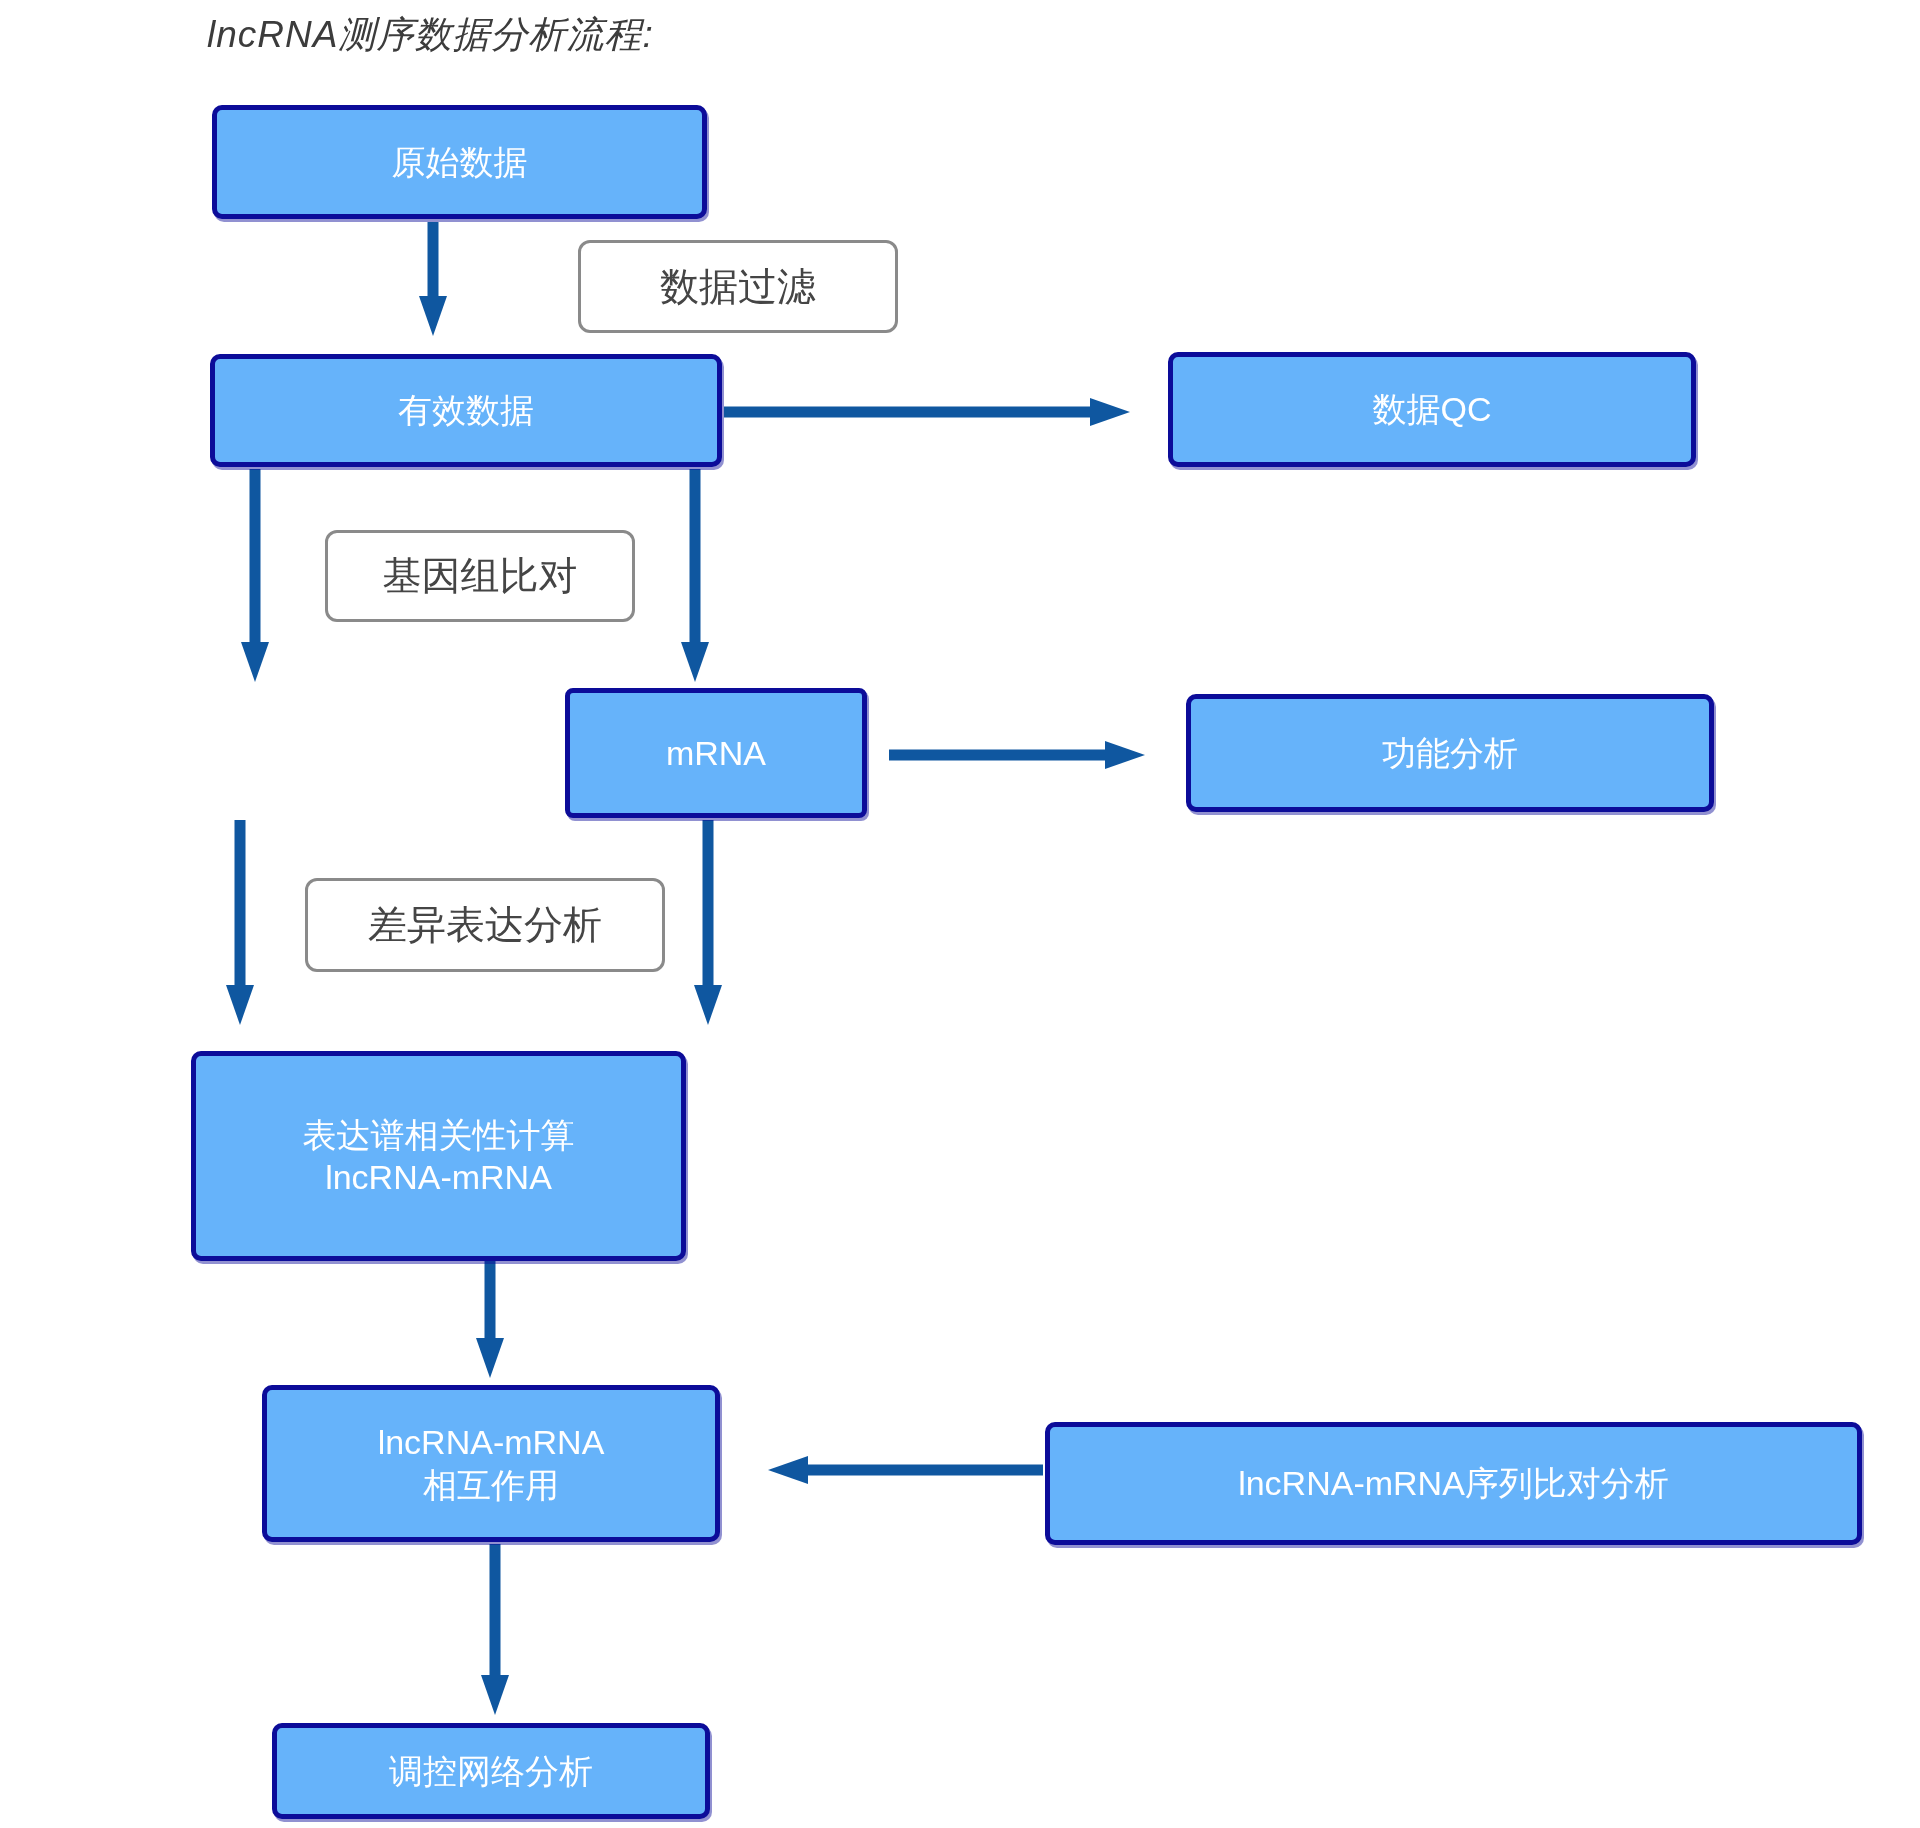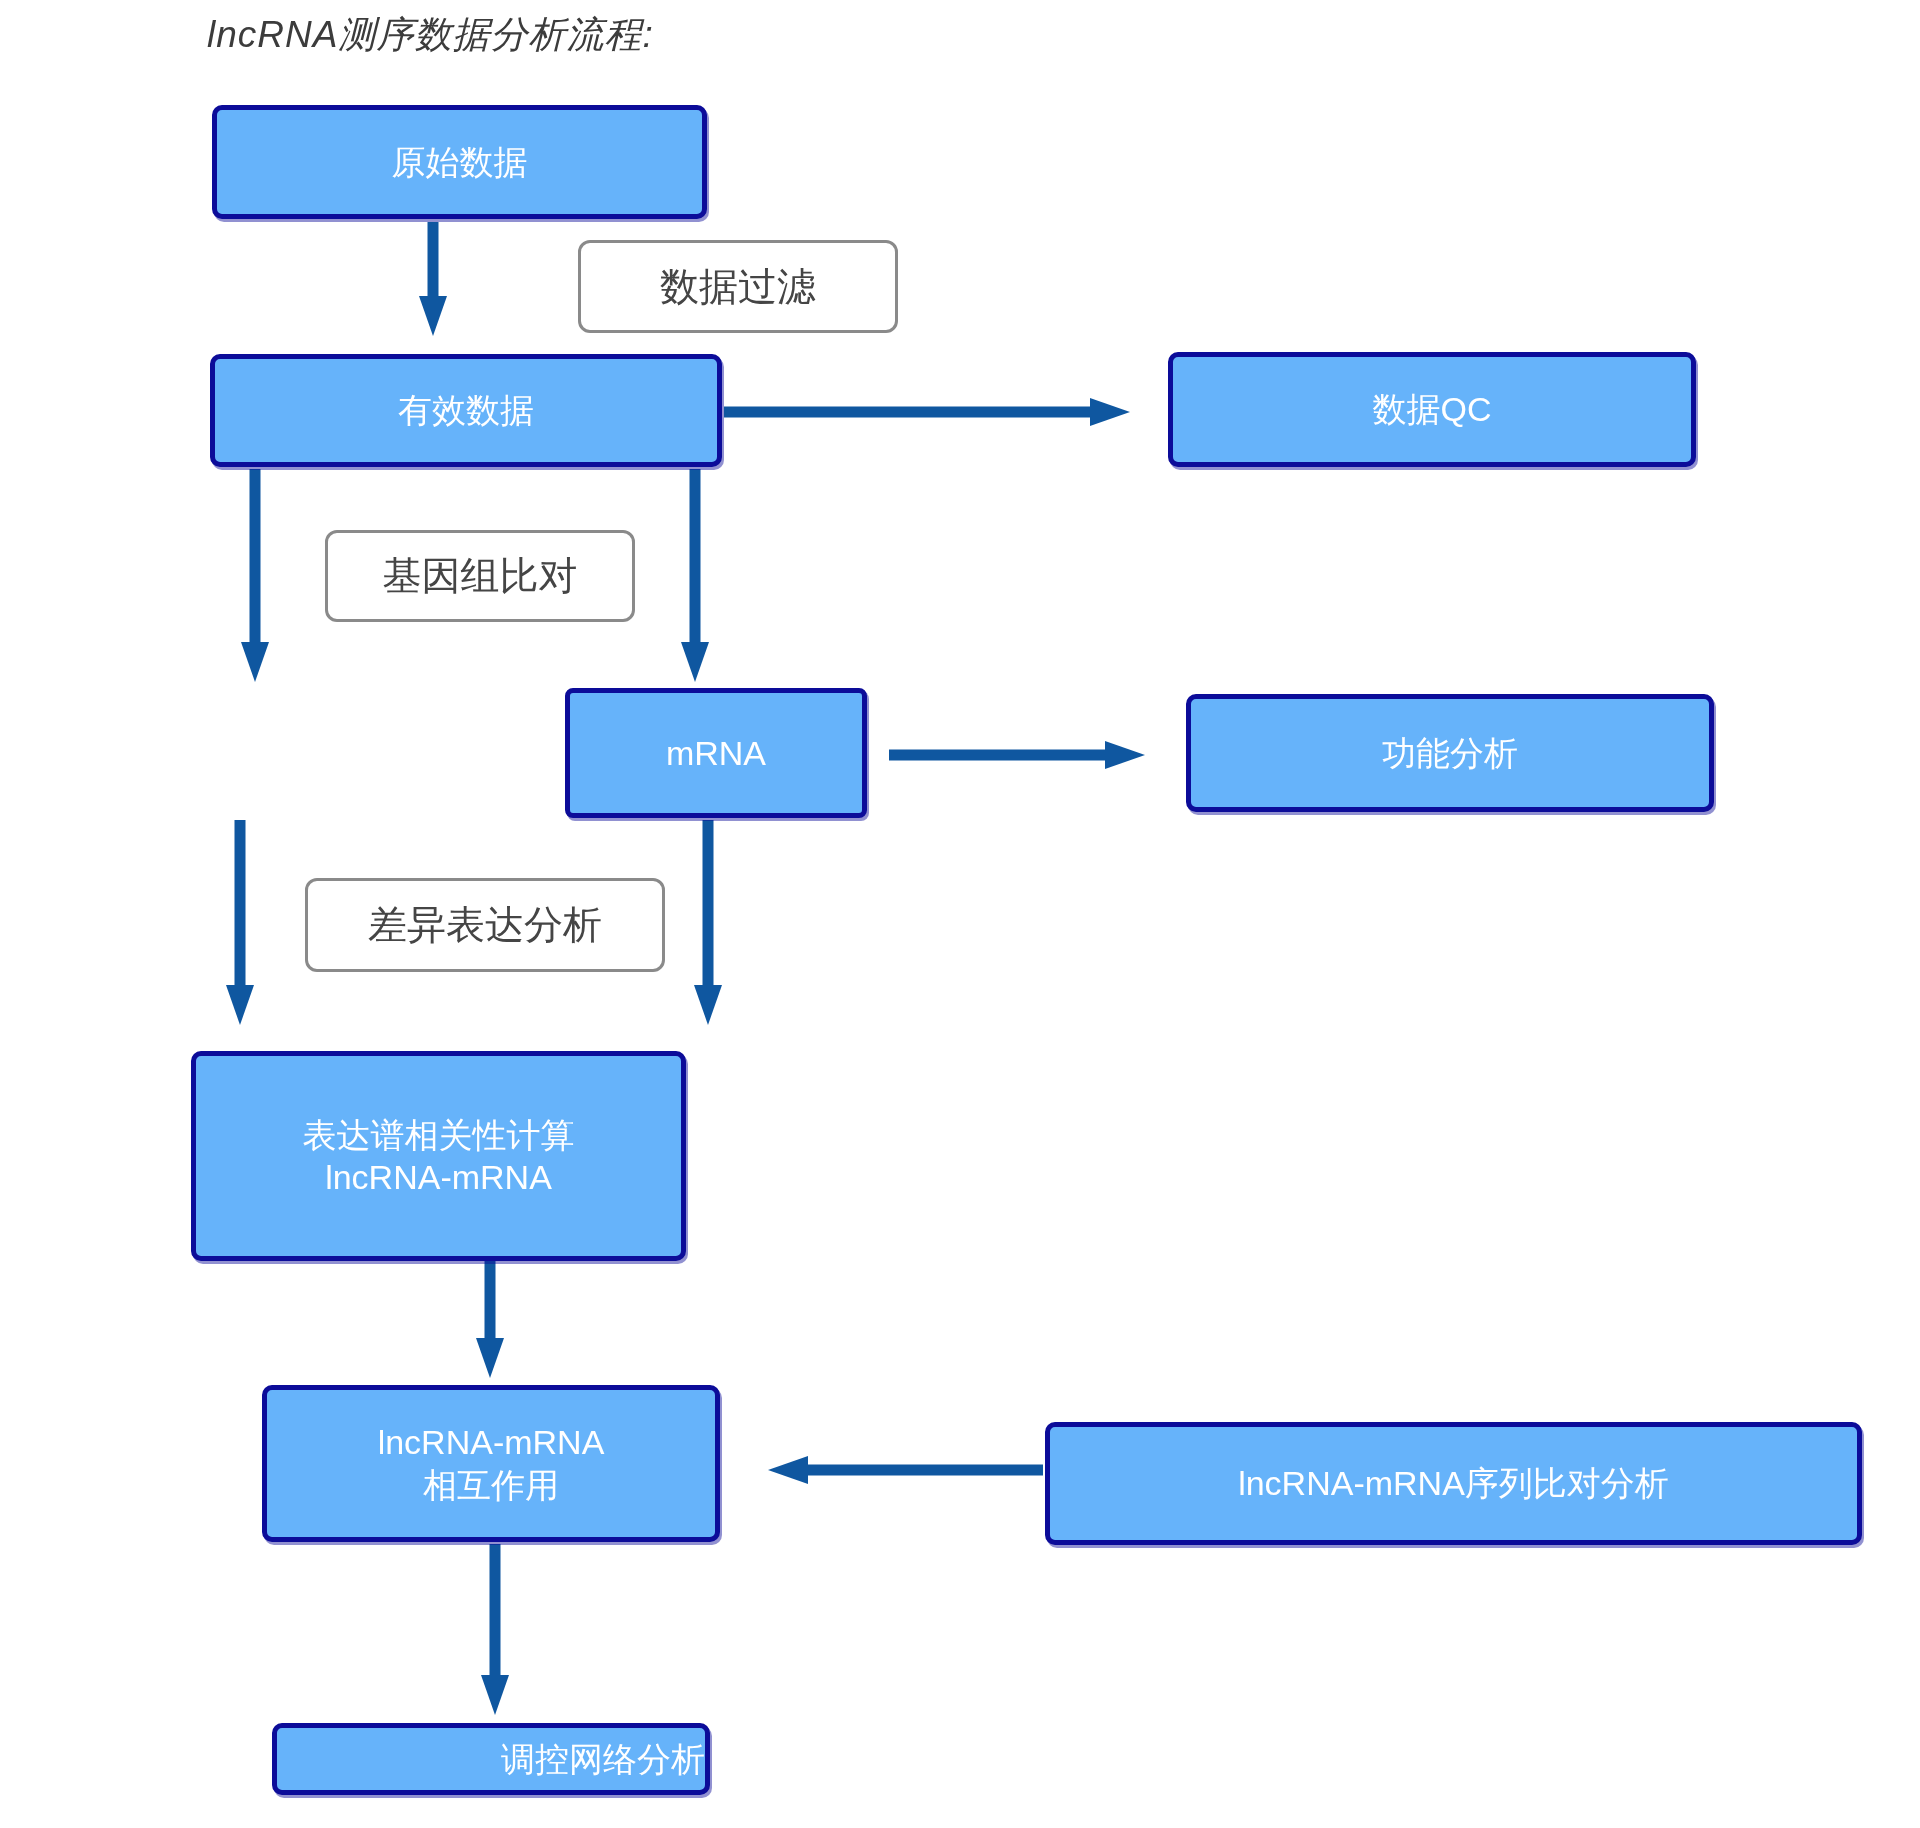--- a/index.html
+++ b/index.html
@@ -136,21 +136,21 @@
 
   <div class="node" style="left:262px;top:1385px;width:458px;height:157px;">
     <span>lncRNA-mRNA</span>
     <span>相互作用</span>
   </div>
 
   <div class="node" style="left:1045px;top:1422px;width:817px;height:123px;">
     <span>lncRNA-mRNA序列比对分析</span>
   </div>
 
-  <div class="node" style="left:272px;top:1723px;width:438px;height:72px;align-items:flex-end;">
+  <div class="node" style="left:272px;top:1723px;width:438px;height:96px;">
     <span>调控网络分析</span>
   </div>
 
   <div class="edge-label" style="left:578px;top:240px;width:320px;height:93px;">
     <span>数据过滤</span>
   </div>
 
   <div class="edge-label" style="left:325px;top:530px;width:310px;height:92px;">
     <span>基因组比对</span>
   </div>

